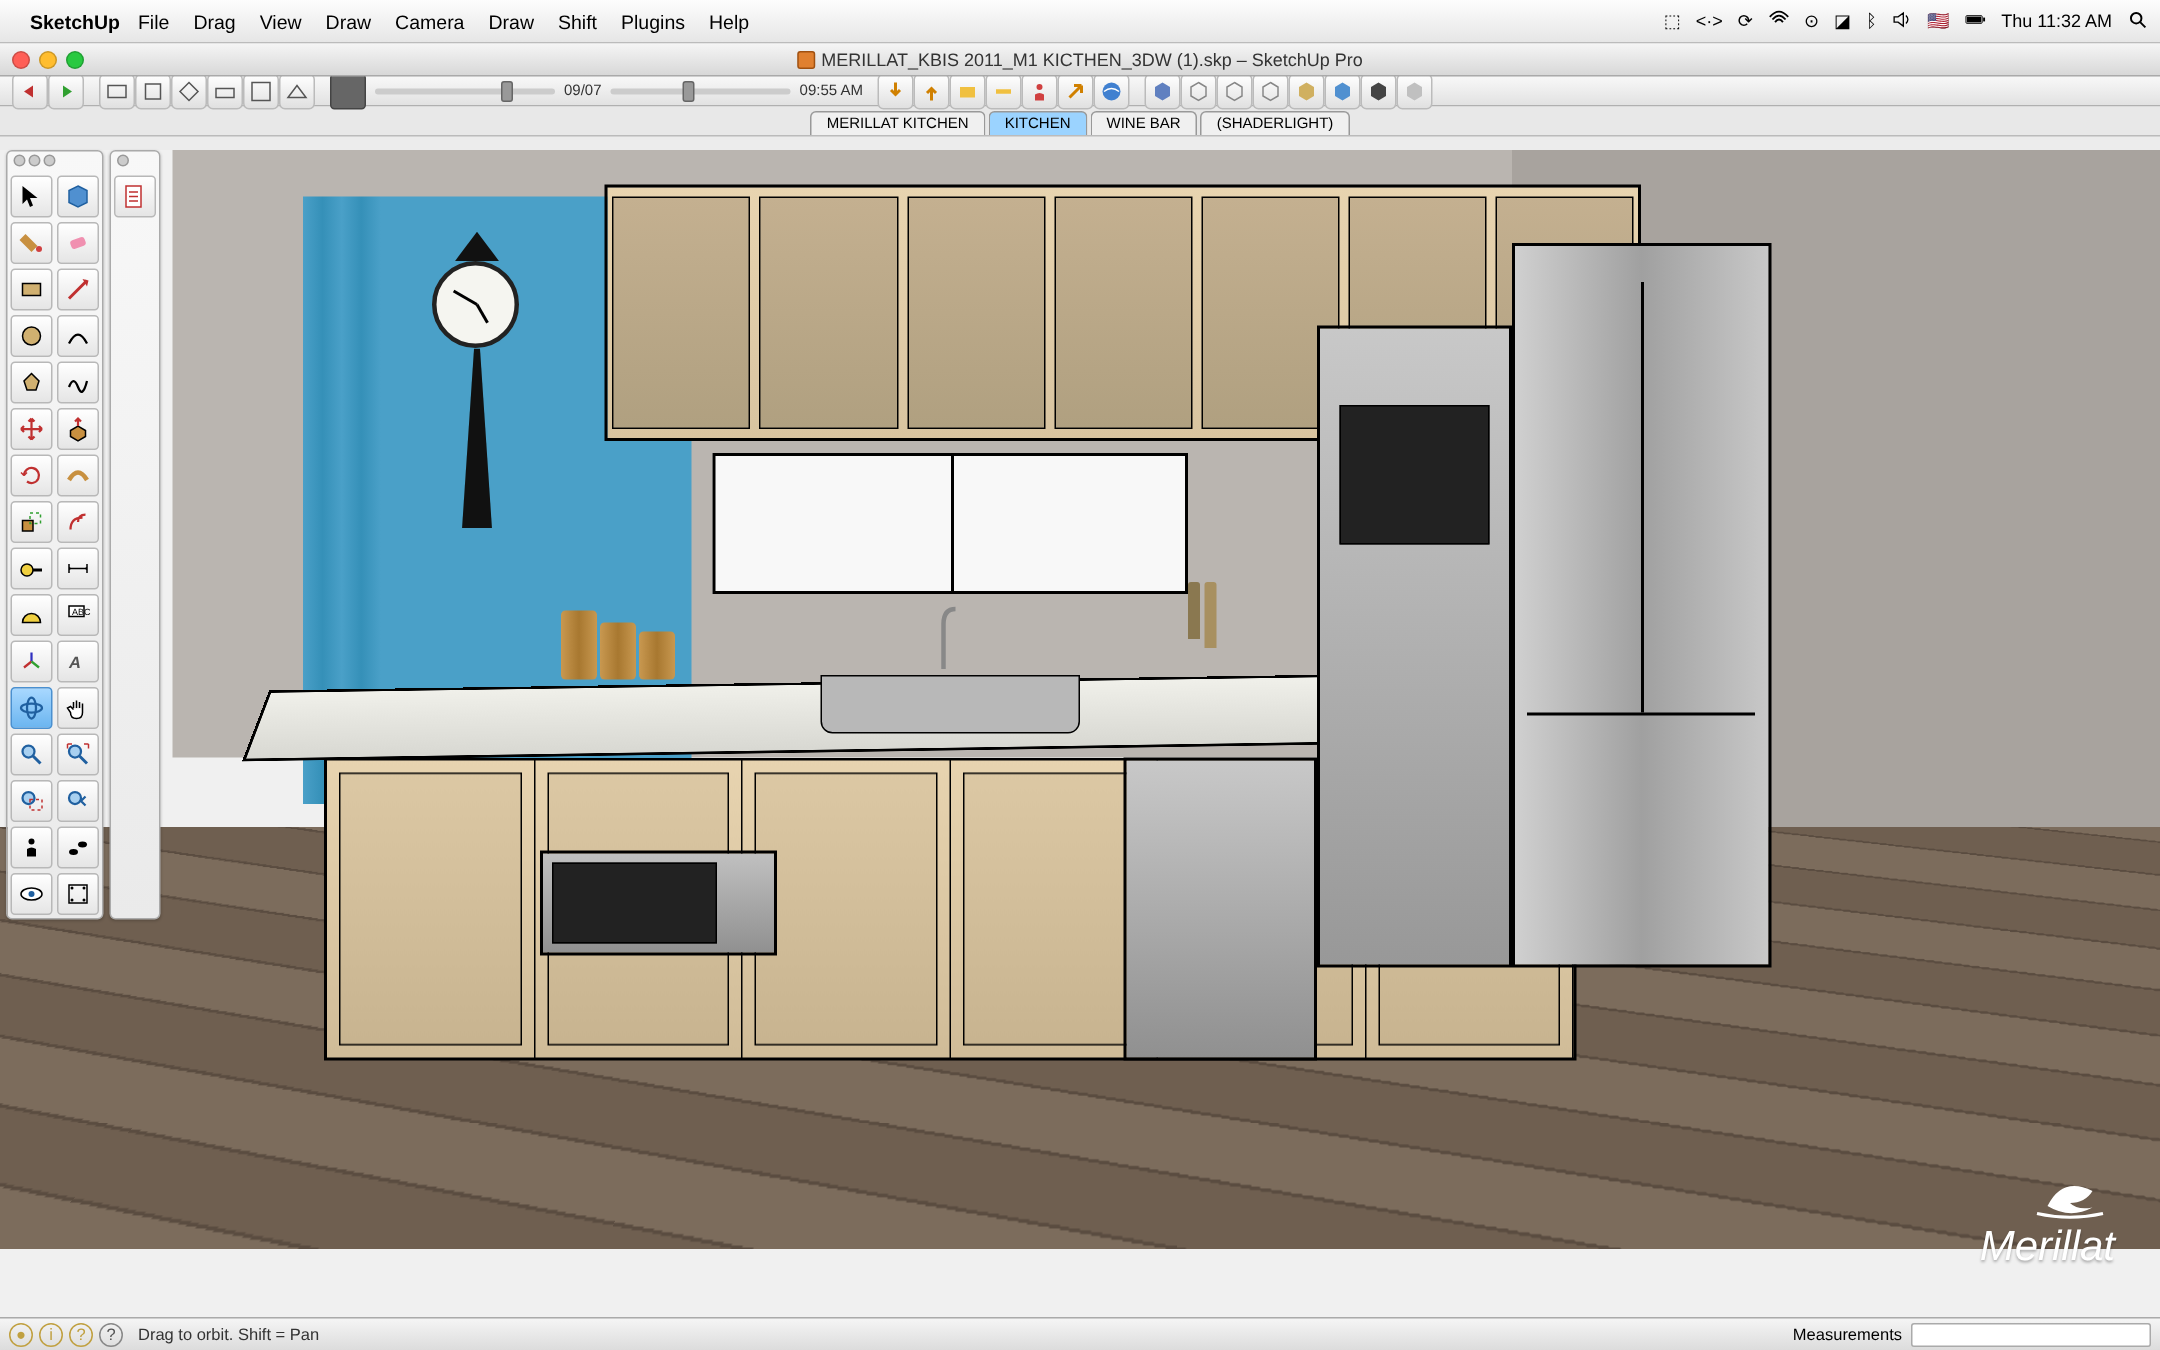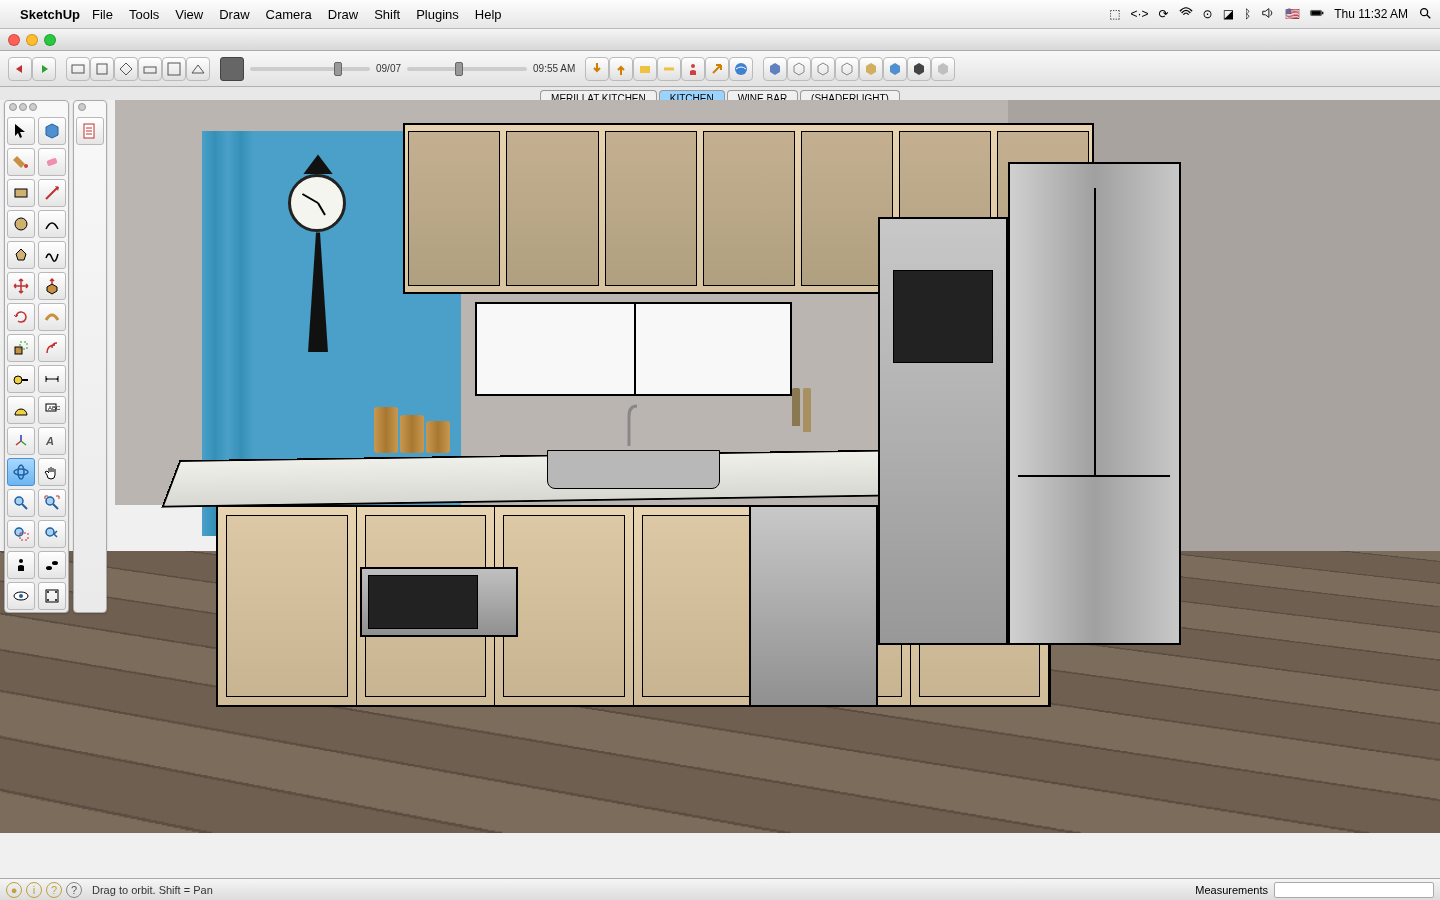--- a/index.html
+++ b/index.html
@@ -16,21 +16,21 @@
 
 
 .titlebar { height: 22px; background: linear-gradient(#f5f5f5, #d8d8d8); border-bottom: 1px solid #aaa; display: flex; align-items: center; font-size: 12px; position: relative; }
 .traffic { display: flex; gap: 6px; margin-left: 8px; }
 .traffic .dot { width: 12px; height: 12px; border-radius: 50%; border: 0.5px solid rgba(0,0,0,0.2); }
 .dot.red { background: #ff5f57; } .dot.yellow { background: #ffbd2e; } .dot.green { background: #28c940; }
 .titlebar .title { position: absolute; left: 50%; transform: translateX(-50%); color: #333; display:flex; align-items:center; gap:4px;}
 .titlebar .title .doc-icon { width:12px; height:12px; background:#e08030; border:1px solid #a05010; border-radius:2px; display:inline-block;}
 
 
-.toolbar { height: 36px; background: linear-gradient(#f8f8f8, #e2e2e2); border-bottom: 1px solid #b0b0b0; display: flex; align-items: center; padding: 0 8px; gap: 0; }
+.toolbar { height: 20px; background: linear-gradient(#f8f8f8, #e2e2e2); border-bottom: 1px solid #b0b0b0; display: flex; align-items: center; padding: 0 8px; gap: 0; }
 .tb-btn { width: 24px; height: 24px; background: linear-gradient(#fff,#e0e0e0); border: 1px solid #bbb; border-radius: 4px; display: flex; align-items: center; justify-content: center; font-size: 12px; cursor: default;}
 .tb-btn svg { width: 16px; height: 16px; }
 .tb-sep { width: 10px; }
 .tb-gray { width:24px;height:24px;background:#666;border:1px solid #444;border-radius:3px;}
 .time-slider { flex: 0 0 120px; height: 4px; background: #ccc; border-radius: 2px; margin: 0 6px; position: relative; }
 .time-slider .thumb { width: 8px; height: 14px; background: #999; border:1px solid #666; border-radius:2px; position: absolute; top:-5px; }
 .time-text { font-size: 10px; color: #333; }
 
 
 .scene-tabs { height: 20px; background: #e8e8e8; border-bottom: 1px solid #bbb; display: flex; justify-content: center; align-items: flex-end; font-size: 10px; }
@@ -95,21 +95,21 @@
 
 .palettes-wrap { position:absolute; top:0; left:4px; display:flex; gap:4px; z-index:5;}
 </style>
 </head>
 <body>
 
 <div class="menubar">
   <span class="apple"></span>
   <span class="app-name">SketchUp</span>
   <span class="menu-item">File</span>
-  <span class="menu-item">Tools</span>
+  <span class="menu-item">Drag</span>
   <span class="menu-item">View</span>
   <span class="menu-item">Draw</span>
   <span class="menu-item">Camera</span>
   <span class="menu-item">Draw</span>
   <span class="menu-item">Shift</span>
   <span class="menu-item">Plugins</span>
   <span class="menu-item">Help</span>
   <div class="right">
     <span>⬚</span>
     <span>&lt;·&gt;</span>
@@ -136,20 +136,24 @@
         </svg></span>
   </div>
 </div>
 
 <div class="titlebar">
   <div class="traffic">
     <div class="dot red"></div>
     <div class="dot yellow"></div>
     <div class="dot green"></div>
   </div>
+  <div class="title">
+      <span class="doc-icon"></span>
+      <span>MERILLAT_KBIS 2011_M1 KICTHEN_3DW (1).skp – SketchUp Pro</span>
+    </div>
 </div>
 
 <div class="toolbar">
   <div class="tb-btn">
       <svg viewBox="0 0 16 16">
         <path d="M10 4 L4 8 L10 12 Z" fill="#c03030"></path>
       </svg>
     </div>
   <div class="tb-btn">
       <svg viewBox="0 0 16 16">
@@ -541,20 +545,27 @@
         <div class="cab"></div>
         <div class="cab"></div>
     </div>
     <div class="microwave"></div>
     <div class="dishwasher"></div>
     <div class="oven">
         <div class="window"></div>
       </div>
     <div class="fridge"></div>
 
+    <div class="watermark">
+      <span class="bird"><svg width="60" height="40" viewBox="0 0 60 40">
+            <path d="M15 30q10-20 30-10q-5 8-15 8q5 5 15 3q-15 8-30-1z" fill="#fff"></path>
+            <path d="M8 35q22 5 44 0" stroke="#fff" fill="none" stroke-width="2"></path>
+          </svg></span>
+      <span>Merillat</span>
+    </div>
   </div>
 </div>
 
 <div class="statusbar">
   <div class="help-btn" style="border-color:#c0a040;color:#c0a040">●</div>
   <div class="help-btn" style="border-color:#c0a040;color:#c0a040">i</div>
   <div class="help-btn" style="border-color:#c0a040;color:#c0a040">?</div>
   <div class="help-btn">?</div>
   <span class="hint">Drag to orbit.  Shift = Pan</span>
   <div class="measurements">

